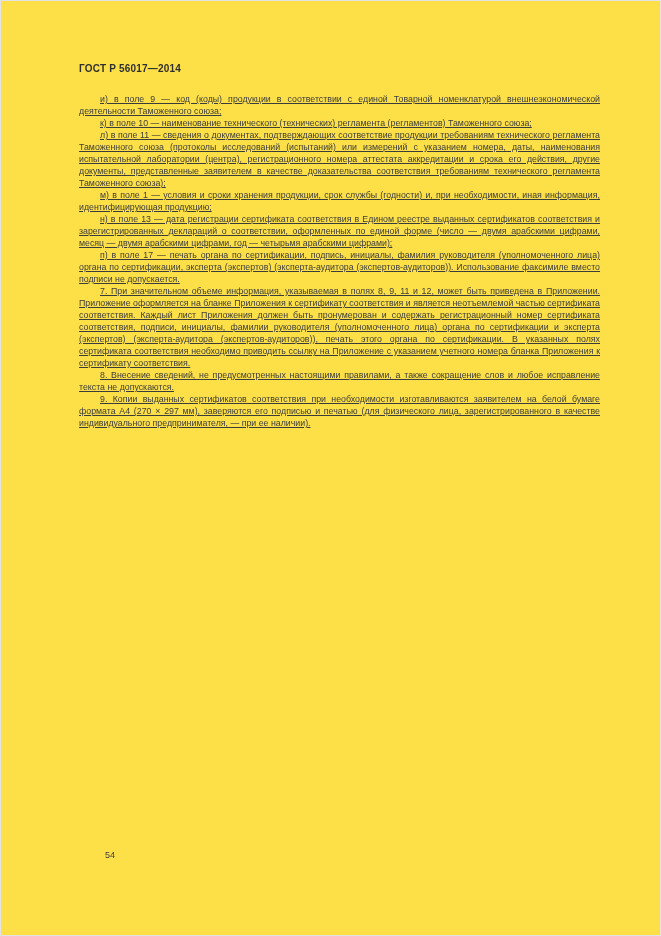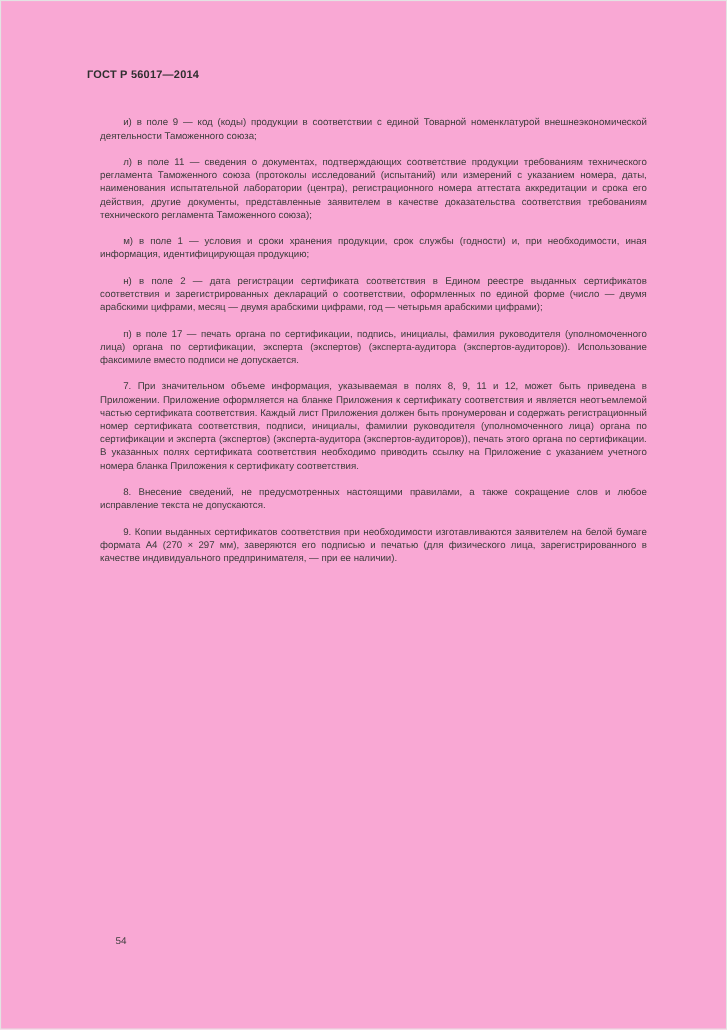--- a/index.html
+++ b/index.html
@@ -4,21 +4,21 @@
 <style>
   html, body {
     margin: 0;
     padding: 0;
     background: #ffffff;
   }
   .page {
     position: relative;
     width: 661px;
     height: 936px;
-    background: #f9a8d4;
+    background: #fde047;
     box-sizing: border-box;
     border: 1px solid #e3e3e3;
     font-family: "Liberation Sans", "DejaVu Sans", sans-serif;
     color: #3a3a3a;
     overflow: hidden;
   }
   .doc-header {
     position: absolute;
     left: 78px;
     top: 62px;
@@ -32,45 +32,47 @@
     position: absolute;
     left: 78px;
     top: 92px;
     width: 521px;
     font-size: 8.8px;
     line-height: 12px;
     text-align: justify;
     color: #3c3c3c;
   }
   .doc-body p {
-    margin: 12px;
+    margin: 0;
     padding: 0;
     text-indent: 21px;
+    text-decoration: underline;
   }
   .page-number {
     position: absolute;
     left: 78px;
     top: 849px;
     font-size: 9px;
     color: #3c3c3c;
     padding-left: 26px;
   }
 </style>
 </head>
 <body>
 
 <div class="page">
 
   <div class="doc-header">ГОСТ Р 56017—2014</div>
 
   <div class="doc-body">
     <p>и)  в поле 9 — код (коды) продукции в соответствии с единой Товарной номенклатурой внешнеэкономической деятельности Таможенного союза;</p>
+    <p>к)  в поле 10 — наименование технического (технических) регламента (регламентов) Таможенного союза;</p>
     <p>л)  в поле 11 — сведения о документах, подтверждающих соответствие продукции требованиям технического регламента Таможенного союза (протоколы исследований (испытаний) или измерений с указанием номера, даты, наименования испытательной лаборатории (центра), регистрационного номера аттестата аккредитации и срока его действия, другие документы, представленные заявителем в качестве доказательства соответствия требованиям технического регламента Таможенного союза);</p>
     <p>м)  в поле 1 — условия и сроки хранения продукции, срок службы (годности) и, при необходимости, иная информация, идентифицирующая продукцию;</p>
-    <p>н)  в поле 2 — дата регистрации сертификата соответствия в Едином реестре выданных сертификатов соответствия и зарегистрированных деклараций о соответствии, оформленных по единой форме (число — двумя арабскими цифрами, месяц — двумя арабскими цифрами, год — четырьмя арабскими цифрами);</p>
+    <p>н)  в поле 13 — дата регистрации сертификата соответствия в Едином реестре выданных сертификатов соответствия и зарегистрированных деклараций о соответствии, оформленных по единой форме (число — двумя арабскими цифрами, месяц — двумя арабскими цифрами, год — четырьмя арабскими цифрами);</p>
     <p>п)  в поле 17 — печать органа по сертификации, подпись, инициалы, фамилия руководителя (уполномоченного лица) органа по сертификации, эксперта (экспертов) (эксперта-аудитора (экспертов-аудиторов)). Использование факсимиле вместо подписи не допускается.</p>
     <p>7.  При значительном объеме информация, указываемая в полях 8, 9, 11 и 12, может быть приведена в Приложении. Приложение оформляется на бланке Приложения к сертификату соответствия и является неотъемлемой частью сертификата соответствия. Каждый лист Приложения должен быть пронумерован и содержать регистрационный номер сертификата соответствия, подписи, инициалы, фамилии руководителя (уполномоченного лица) органа по сертификации и эксперта (экспертов) (эксперта-аудитора (экспертов-аудиторов)), печать этого органа по сертификации. В указанных полях сертификата соответствия необходимо приводить ссылку на Приложение с указанием учетного номера бланка Приложения к сертификату соответствия.</p>
     <p>8.  Внесение сведений, не предусмотренных настоящими правилами, а также сокращение слов и любое исправление текста не допускаются.</p>
     <p>9.  Копии выданных сертификатов соответствия при необходимости изготавливаются заявителем на белой бумаге формата А4 (270 × 297 мм), заверяются его подписью и печатью (для физического лица, зарегистрированного в качестве индивидуального предпринимателя, — при ее наличии).</p>
   </div>
 
   <div class="page-number">54</div>
 
 </div>
 

